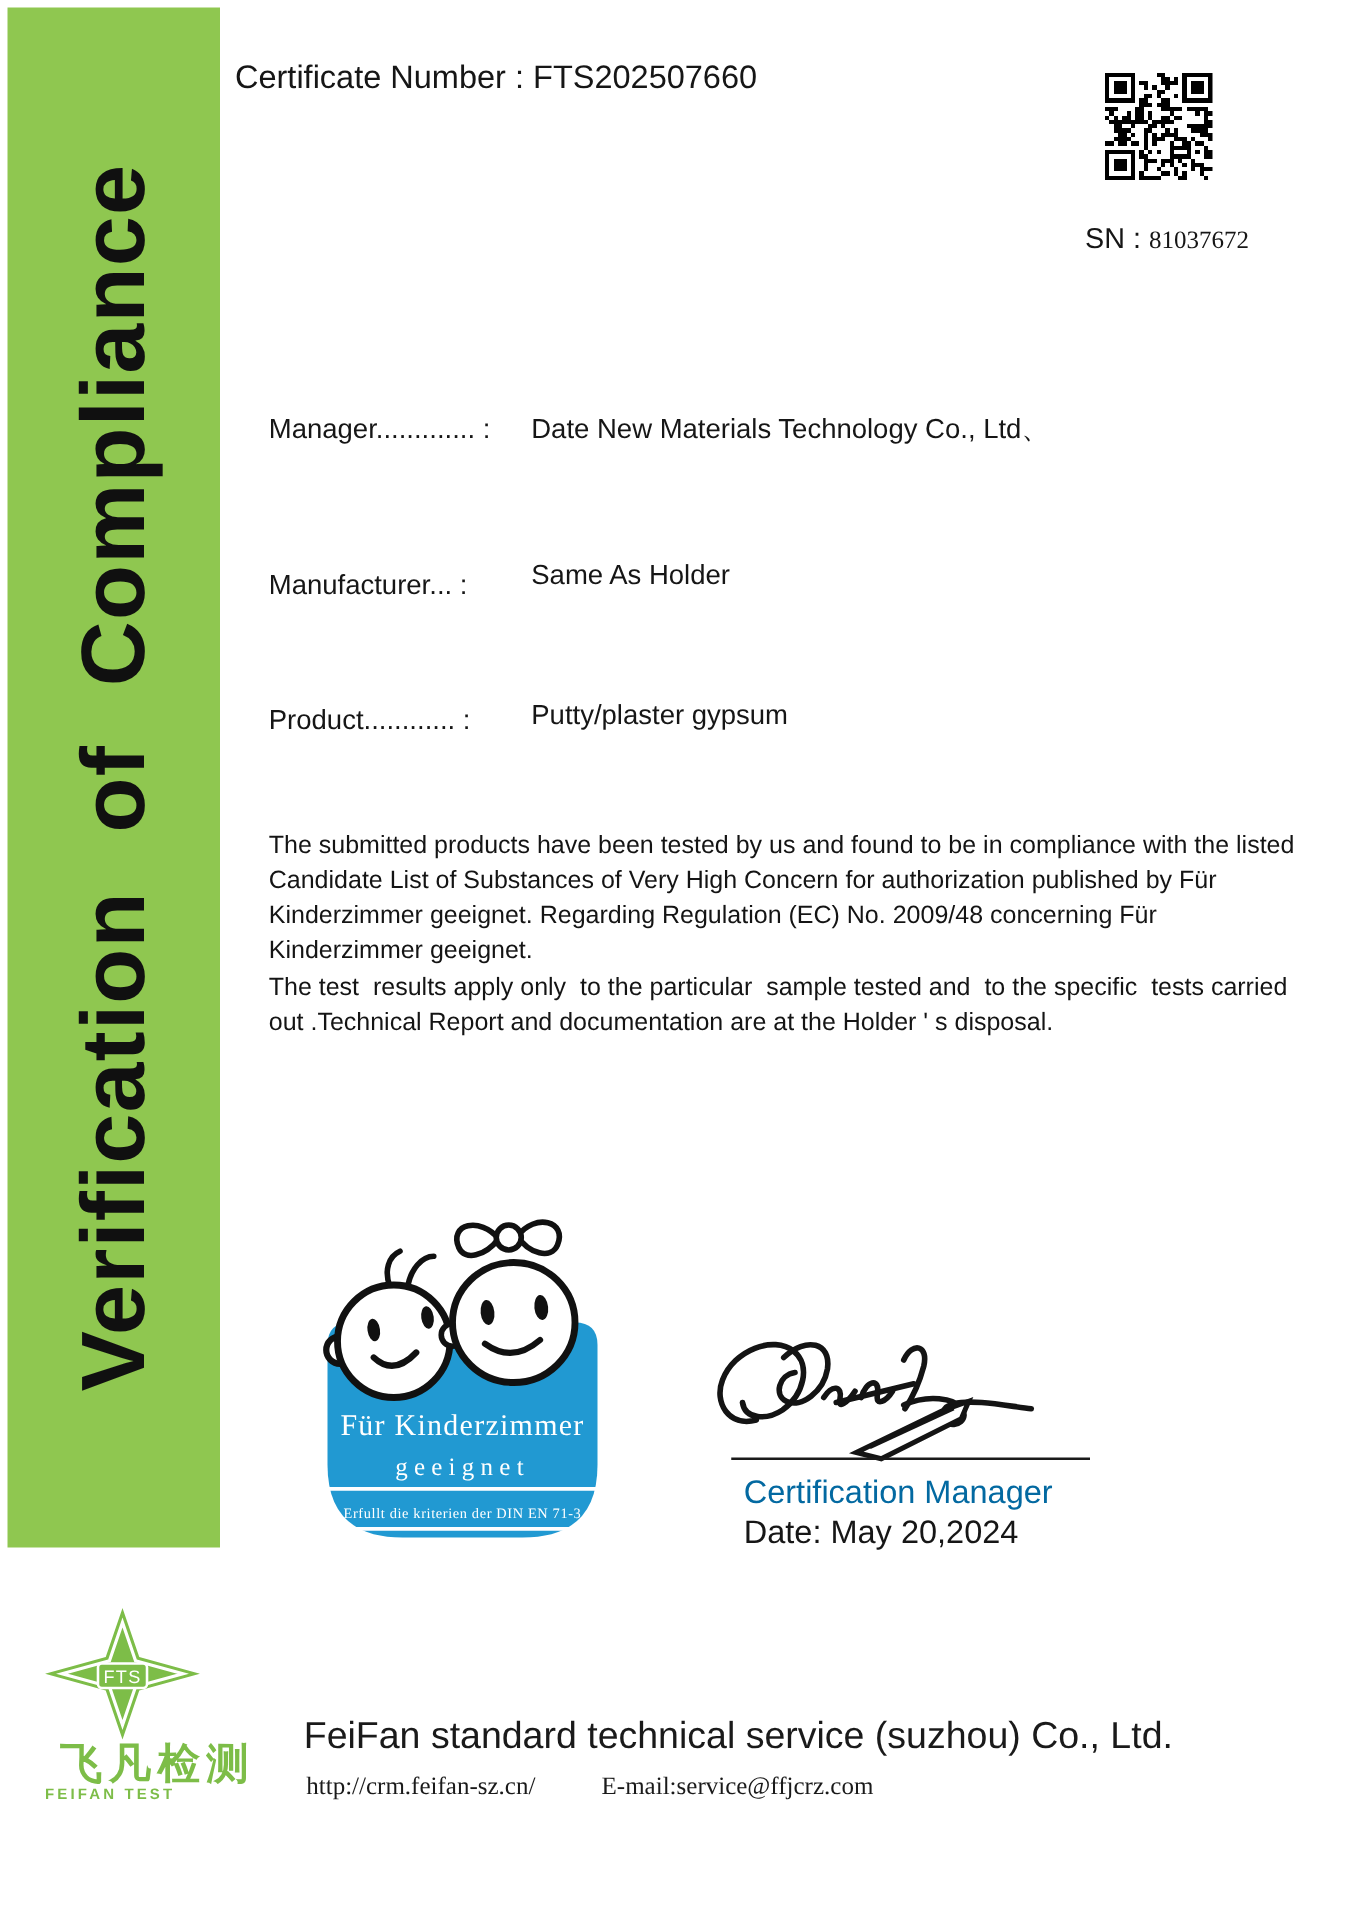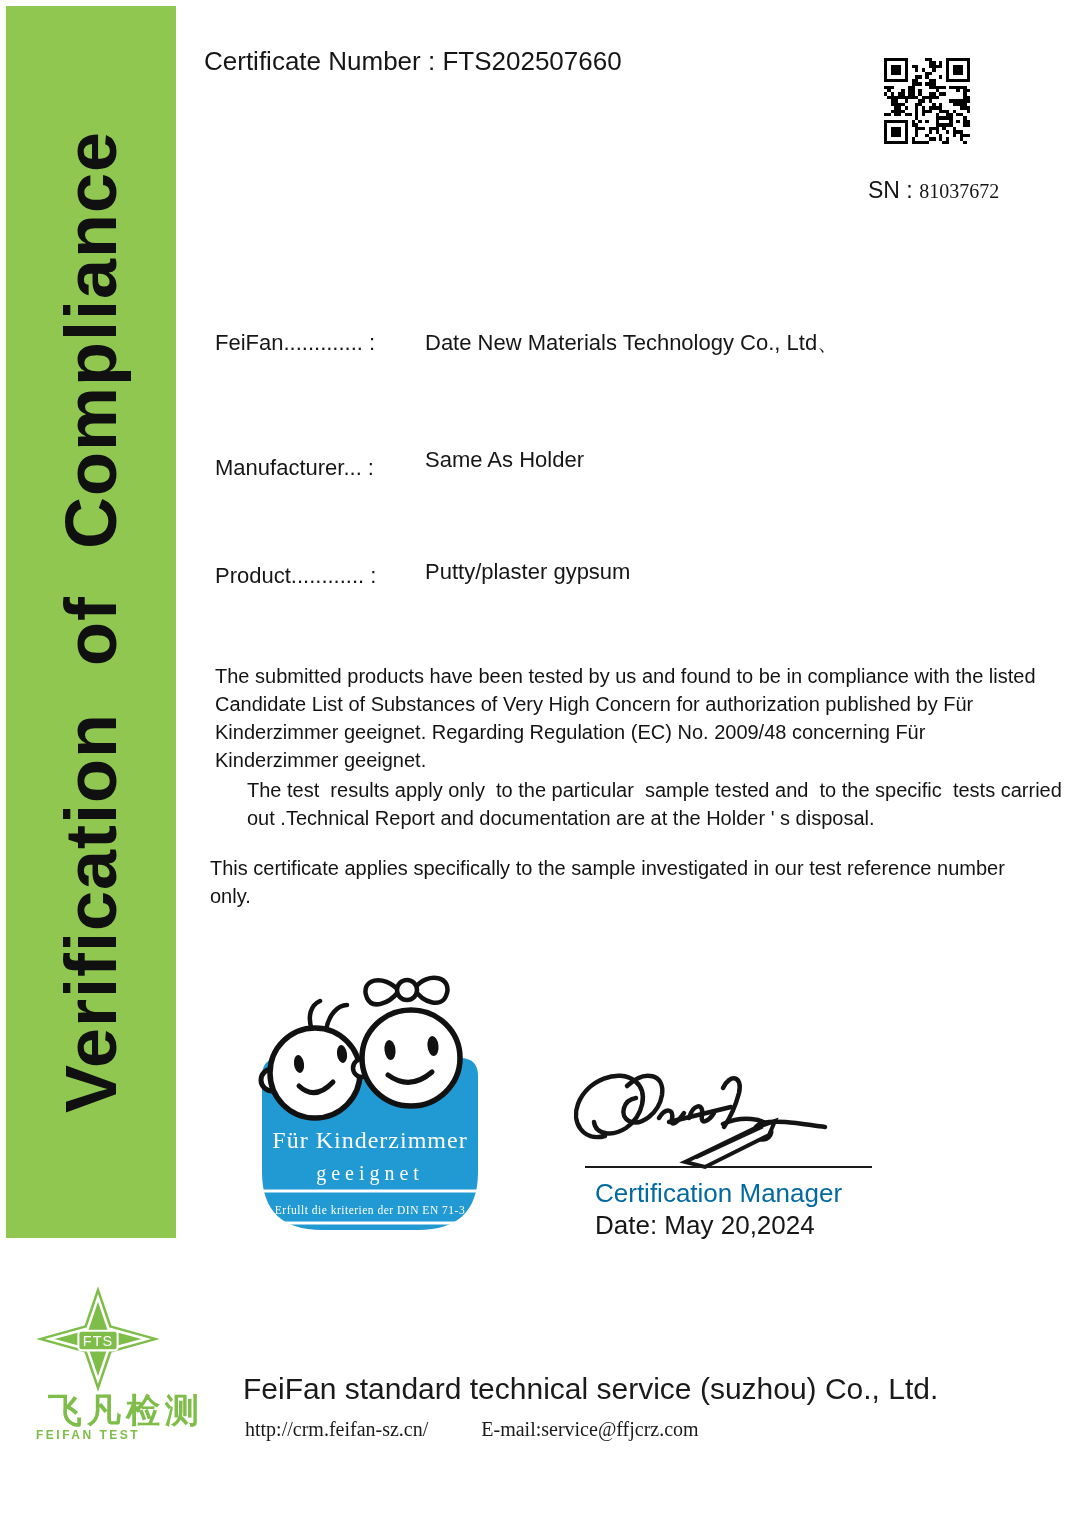--- a/index.html
+++ b/index.html
@@ -8,21 +8,21 @@
   .abs{position:absolute;}
 
   
   .sidebar{left:6px;top:6px;width:170px;height:1232px;background:#8fc750;}
   .vtext{left:6px;top:6px;width:1232px;height:170px;transform-origin:0 0;
          transform:rotate(-90deg) translateX(-1232px);
          display:flex;align-items:center;justify-content:center;
          font-size:72px;font-weight:bold;letter-spacing:1px;word-spacing:26px;color:#101010;white-space:nowrap;}
 
   
-  .certline{left:204px;top:46px;font-size:26px;color:#161616;}
+  .certline{left:188px;top:46px;font-size:26px;color:#161616;}
   .qr{left:884px;top:58px;width:86px;height:86px;}
   .snline{left:868px;top:177px;font-size:23px;color:#161616;}
   .snval{font-family:"Liberation Serif",serif;font-size:20px;}
 
   
   .flabel{font-size:22px;color:#161616;}
   .fvalue{font-size:22px;color:#161616;}
 
   
   .para{left:215px;width:832px;font-size:20px;line-height:28px;color:#141414;white-space:pre-wrap;}
@@ -272,32 +272,31 @@
         <rect x="0" y="61.92" width="24.08" height="24.08" fill="#000"></rect>
         <rect x="3.44" y="65.36" width="17.2" height="17.2" fill="#fff"></rect>
         <rect x="6.88" y="68.8" width="10.32" height="10.32" fill="#000"></rect>
       </svg></div>
 
   <div class="abs snline">
     <span>SN :</span>
     <span class="snval">81037672</span>
   </div>
 
-  <span class="abs flabel" style="left:215px;top:330px;">FeiFan............. :</span>
+  <span class="abs flabel" style="left:215px;top:330px;">Manager............. :</span>
   <span class="abs fvalue" style="left:425px;top:328px;">Date New Materials Technology Co., Ltd、</span>
 
   <span class="abs flabel" style="left:215px;top:455px;">Manufacturer... :</span>
   <span class="abs fvalue" style="left:425px;top:447px;">Same As Holder</span>
 
   <span class="abs flabel" style="left:215px;top:563px;">Product............ :</span>
   <span class="abs fvalue" style="left:425px;top:559px;">Putty/plaster gypsum</span>
 
   <div class="abs para" style="top:662px;">The submitted products have been tested by us and found to be in compliance with the listed Candidate List of Substances of Very High Concern for authorization published by Für Kinderzimmer geeignet. Regarding Regulation (EC) No. 2009/48 concerning Für Kinderzimmer geeignet.</div>
-  <div class="abs para" style="top:776px;margin-left:32px;">The test  results apply only  to the particular  sample tested and  to the specific  tests carried out .Technical Report and documentation are at the Holder ' s disposal.</div>
-  <div class="abs para" style="left:210px;top:854px;width:840px;">This certificate applies specifically to the sample investigated in our test reference number only.</div>
+  <div class="abs para" style="top:776px;">The test  results apply only  to the particular  sample tested and  to the specific  tests carried out .Technical Report and documentation are at the Holder ' s disposal.</div>
 
   <svg class="abs" style="left:262px;top:978px;overflow:visible;" width="216" height="258" viewBox="0 0 216 258">
     <path d="M0,98 Q0,80 18,80 H198 Q216,80 216,98 V194 Q216,252 156,252 H60 Q0,252 0,194 Z" fill="#2199d2"></path>
 
     <circle cx="10" cy="102" r="11" fill="#fff" stroke="#111" stroke-width="5"></circle>
     <path d="M50,52 C45,38 49,27 58,23" fill="none" stroke="#111" stroke-width="4.5" stroke-linecap="round"></path>
     <path d="M64,53 C66,37 76,27 85,27" fill="none" stroke="#111" stroke-width="4.5" stroke-linecap="round"></path>
     <ellipse cx="53" cy="95" rx="45" ry="45" fill="#fff" stroke="#111" stroke-width="5.5"></ellipse>
     <ellipse cx="37" cy="86" rx="5" ry="9" fill="#111" transform="rotate(-8 37 86)"></ellipse>
     <ellipse cx="80" cy="76" rx="5" ry="9" fill="#111" transform="rotate(-8 80 76)"></ellipse>

